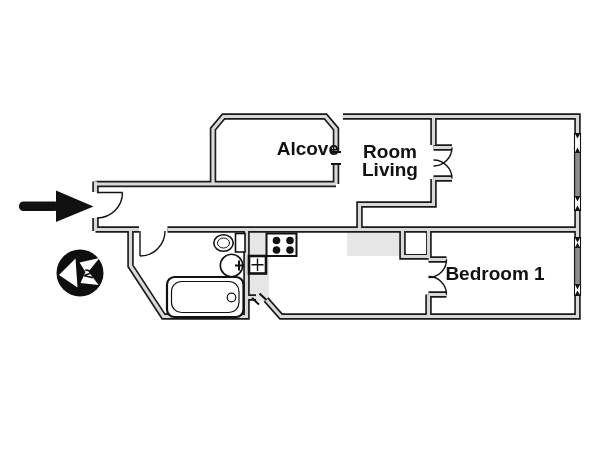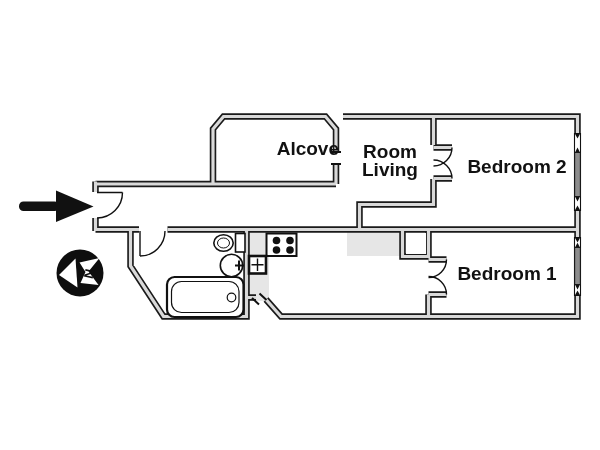--- a/index.html
+++ b/index.html
@@ -8,21 +8,21 @@
     font-family:"Liberation Sans", sans-serif; overflow:hidden;
   }
   .plan-svg { position:absolute; left:0; top:0; }
   .label {
     position:absolute; font-weight:bold; font-size:19px; color:#111;
     text-align:center; line-height:18px; white-space:nowrap;
   }
   .label-alcove   { left:217px; top:140px; width:122px;text-align:right; }
   .label-living   { left:344px; top:143px; width:92px;  }
   .label-bedroom2 { left:450px; top:158px; width:134px; }
-  .label-bedroom1 { left:440px; top:265px; width:134px; }
+  .label-bedroom1 { left:428px; top:265px; width:134px; }
 </style>
 </head>
 <body>
 
 <div class="stage">
 
   <svg class="plan-svg" width="600" height="450" viewBox="0 0 600 450">
 
     <g>
       <rect x="249" y="232" width="20" height="69" fill="#e6e6e6"></rect>
@@ -126,16 +126,15 @@
       <polygon points="-0.5,-10.5 19.5,-15 8.5,-1.5 18.5,12 0.5,10 5.5,-1" fill="#fff"></polygon>
       <text x="10" y="1" transform="rotate(-78 10 1)" font-size="13" font-weight="bold" fill="#0e0e0e" text-anchor="middle" dominant-baseline="middle">N</text>
     </g>
   </svg>
 
   <div class="label label-alcove">Alcove</div>
   <div class="label label-living">
     <div>Room</div>
     <div>Living</div>
   </div>
-  <div class="label label-bedroom2">Bedroom 2</div>
   <div class="label label-bedroom1">Bedroom 1</div>
 
 </div>
 
 </body></html>

